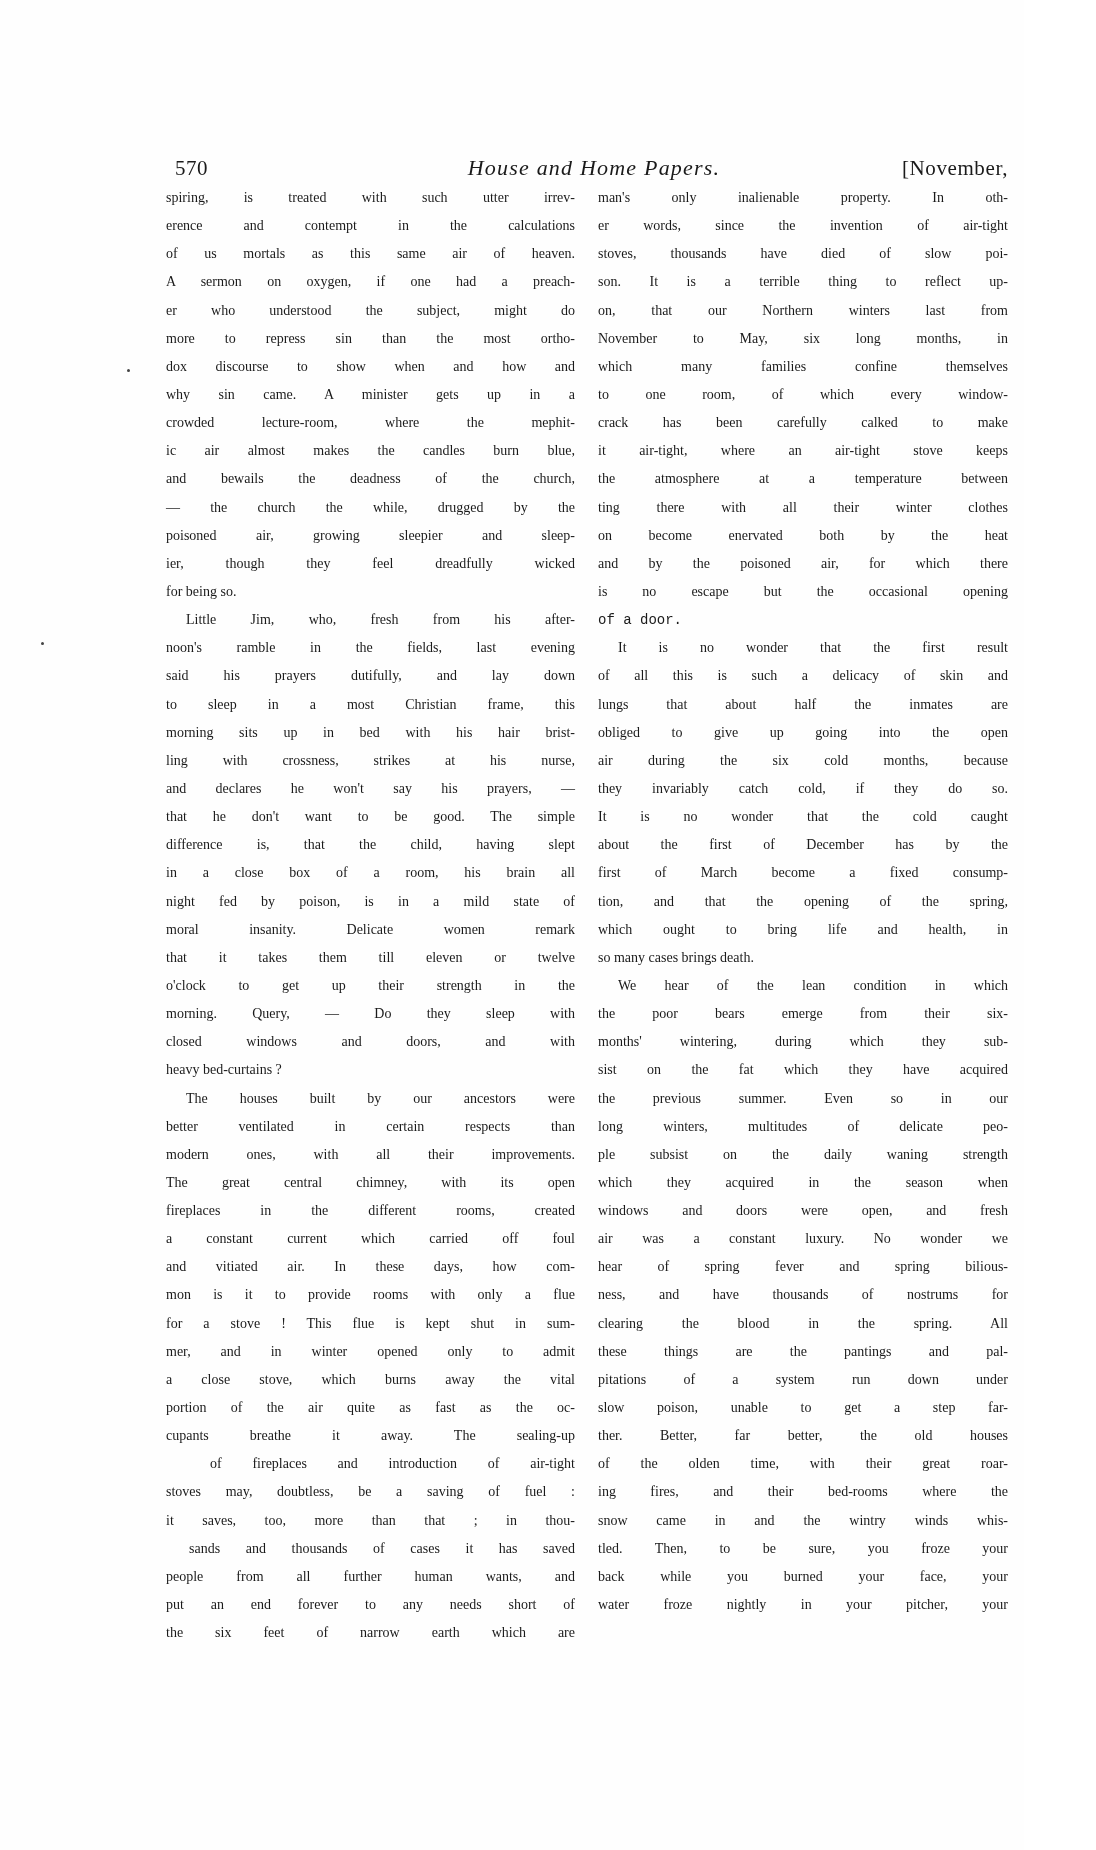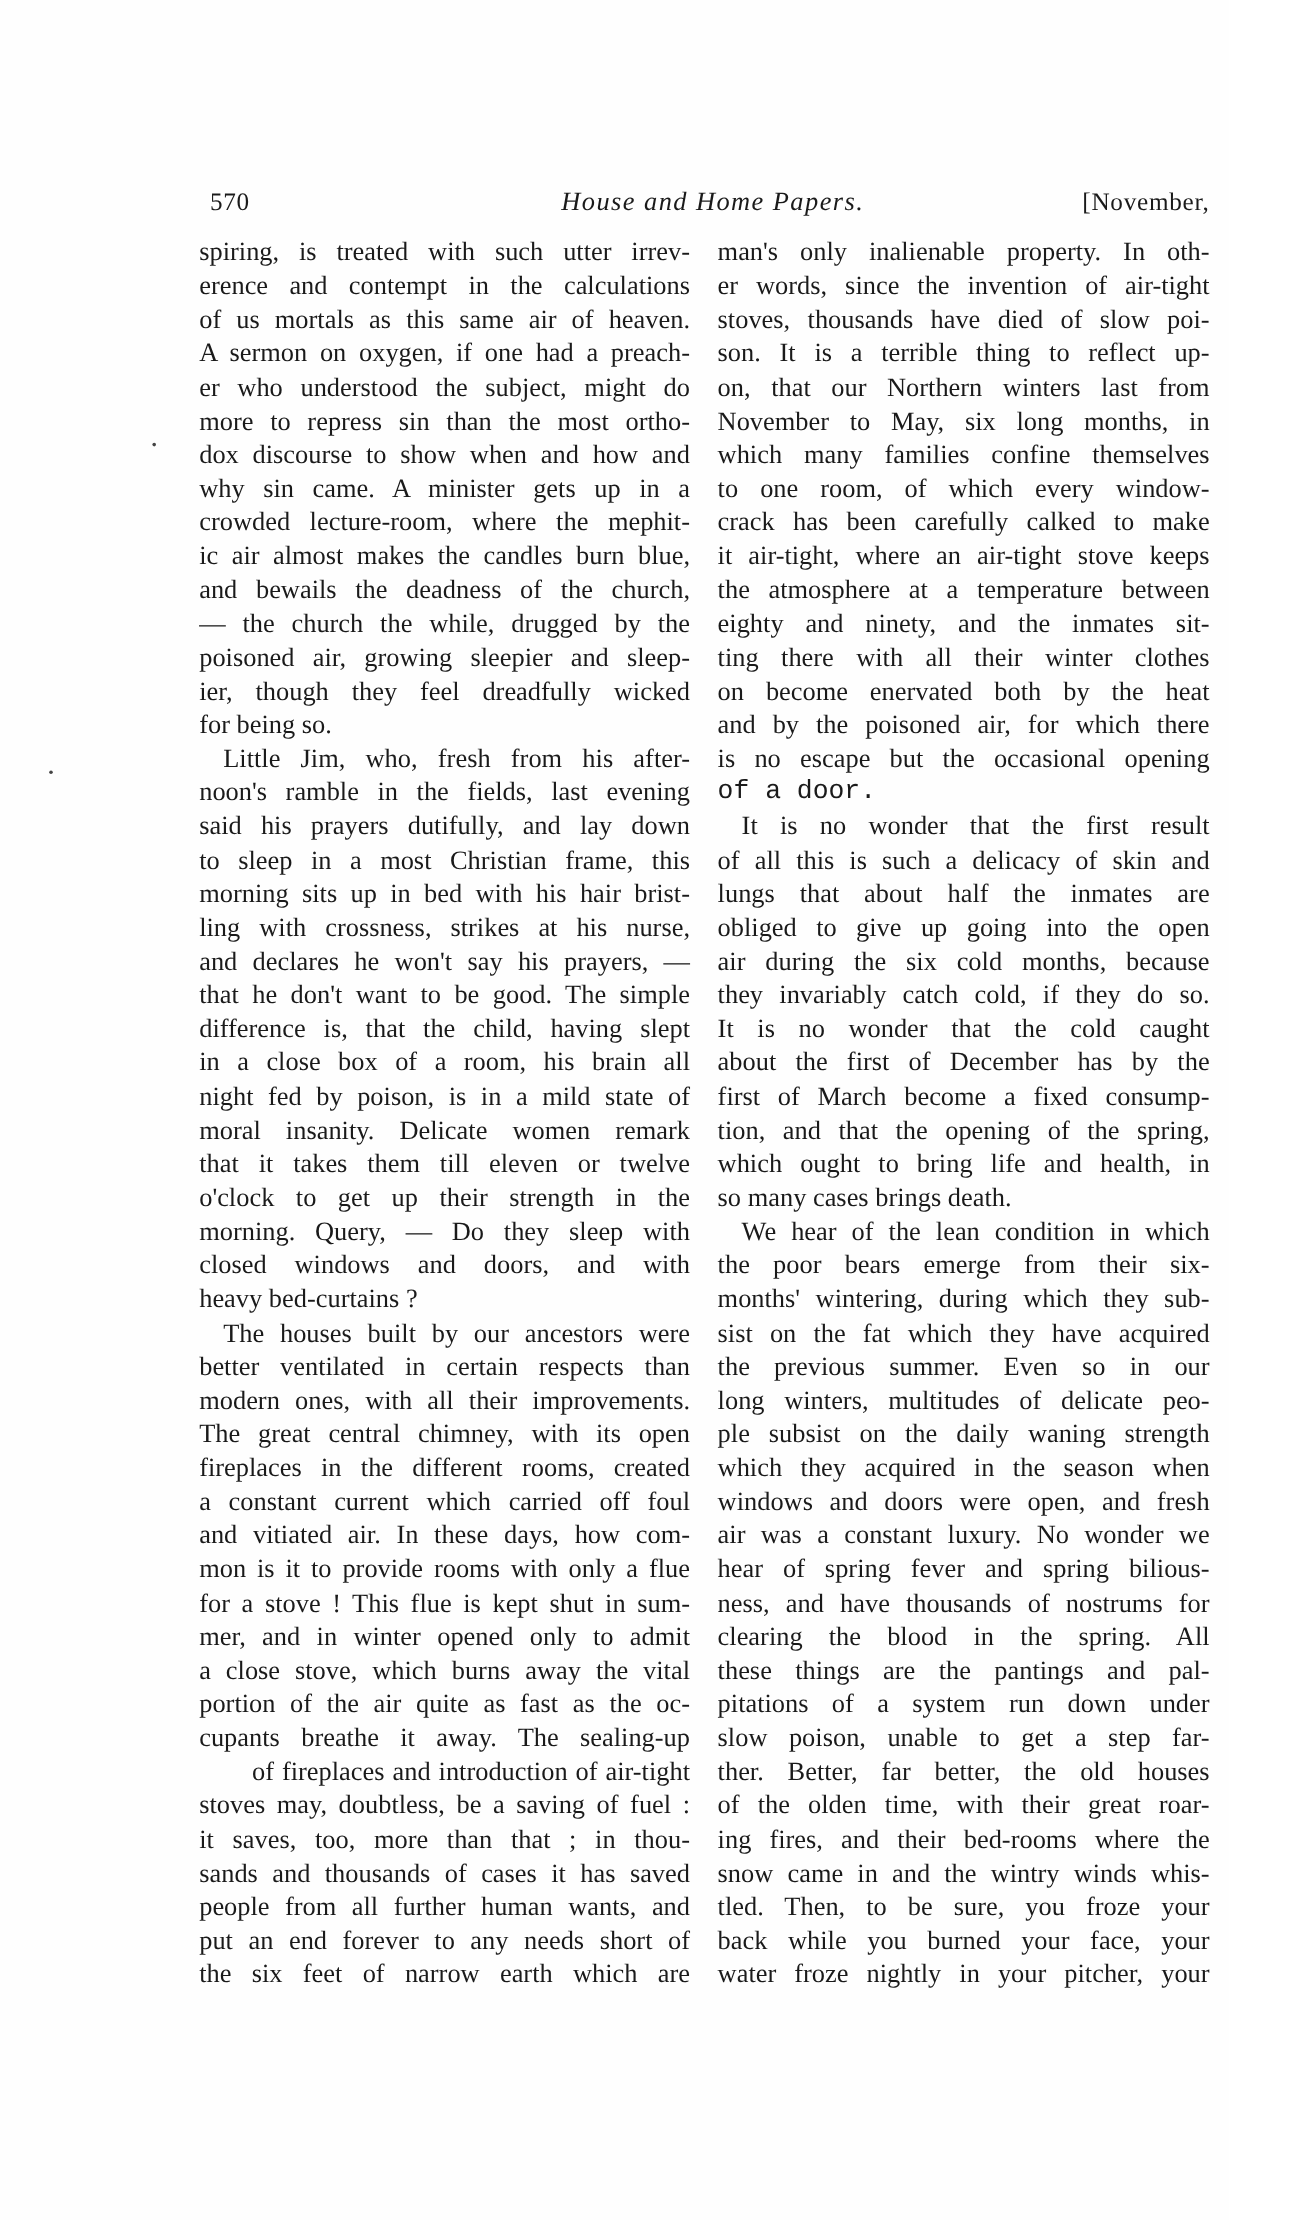--- a/index.html
+++ b/index.html
@@ -2,21 +2,21 @@
 <html><head>
 <meta charset="utf-8">
 <style>
   html, body { margin: 0; padding: 0; background: #ffffff; }
   body { width: 1096px; height: 1850px; position: relative; overflow: hidden; color: #1a1a1a; font-family: "Liberation Serif", "DejaVu Serif", serif; }
   .page { position: absolute; left: 0; top: 0; width: 1024px; height: 1850px; background: #fefefe; }
   .running-head { position: absolute; left: 166px; top: 152px; width: 842px; height: 32px; }
   .page-number { position: absolute; left: 9px; top: 0; font-size: 21px; line-height: 32px; letter-spacing: 0.5px; }
   .running-title { position: absolute; left: 0; right: 0; top: 0; text-align: center; font-style: italic; font-size: 22px; line-height: 32px; letter-spacing: 1.2px; padding-left: 14px; }
   .running-date { position: absolute; right: 0; top: 0; font-size: 21px; line-height: 32px; letter-spacing: 0.6px; }
-  .column { position: absolute; top: 196px; font-size: 22px; line-height: 28.15px; }
+  .column { position: absolute; top: 184px; font-size: 14px; line-height: 28.15px; }
   .column.left { left: 166px; width: 409px; }
   .column.right { left: 598px; width: 410px; }
   .line { display: block; white-space: nowrap; text-align: justify; text-align-last: justify; height: 28.15px; overflow: visible; }
   .line.indent { padding-left: 20px; }
   .line.last { text-align-last: left; }
   .speck { position: absolute; width: 3px; height: 3px; border-radius: 50%; background: #444; }
 </style>
 </head>
 <body>
 
@@ -73,38 +73,37 @@
       <span class="line" style="white-space: nowrap;">and vitiated air.  In these days, how com-</span>
       <span class="line" style="white-space: nowrap;">mon is it to provide rooms with only a flue</span>
       <span class="line" style="white-space: nowrap;">for a stove !  This flue is kept shut in sum-</span>
       <span class="line" style="white-space: nowrap;">mer, and in winter opened only to admit</span>
       <span class="line" style="white-space: nowrap;">a close stove, which burns away the vital</span>
       <span class="line" style="white-space: nowrap;">portion of the air quite as fast as the oc-</span>
       <span class="line" style="white-space: nowrap;">cupants breathe it away.  The sealing-up</span>
       <span class="line" style="white-space: nowrap; margin-left: 44px;">of fireplaces and introduction of air-tight</span>
       <span class="line" style="white-space: nowrap;">stoves may, doubtless, be a saving of fuel :</span>
       <span class="line" style="white-space: nowrap;">it saves, too, more than that ; in thou-</span>
-      <span class="line" style="white-space: nowrap;">sands and thousands of cases it has saved</span>
+      <span class="line" style="white-space: nowrap; margin-left: 23px;">sands and thousands of cases it has saved</span>
       <span class="line" style="white-space: nowrap;">people from all further human wants, and</span>
       <span class="line" style="white-space: nowrap;">put an end forever to any needs short of</span>
       <span class="line" style="white-space: nowrap;">the six feet of narrow earth which are</span>
     </div>
   <div class="column right" id="col-right">
       <span class="line" style="white-space: nowrap;">man's only inalienable property.  In oth-</span>
       <span class="line" style="white-space: nowrap;">er words, since the invention of air-tight</span>
       <span class="line" style="white-space: nowrap;">stoves, thousands have died of slow poi-</span>
       <span class="line" style="white-space: nowrap;">son.  It is a terrible thing to reflect up-</span>
       <span class="line" style="white-space: nowrap;">on, that our Northern winters last from</span>
       <span class="line" style="white-space: nowrap;">November to May, six long months, in</span>
       <span class="line" style="white-space: nowrap;">which many families confine themselves</span>
       <span class="line" style="white-space: nowrap;">to one room, of which every window-</span>
       <span class="line" style="white-space: nowrap;">crack has been carefully calked to make</span>
       <span class="line" style="white-space: nowrap;">it air-tight, where an air-tight stove keeps</span>
       <span class="line" style="white-space: nowrap;">the atmosphere at a temperature between</span>
-      <span class="line" style="white-space: nowrap;">eighty and ninety, and the inmates sit-</span>
       <span class="line" style="white-space: nowrap;">ting there with all their winter clothes</span>
       <span class="line" style="white-space: nowrap;">on become enervated both by the heat</span>
       <span class="line" style="white-space: nowrap;">and by the poisoned air, for which there</span>
       <span class="line" style="white-space: nowrap;">is no escape but the occasional opening</span>
       <span class="line last" style="white-space: nowrap; font-family: Liberation Mono, monospace;">of a door.</span>
       <span class="line indent" style="white-space: nowrap;">It is no wonder that the first result</span>
       <span class="line" style="white-space: nowrap;">of all this is such a delicacy of skin and</span>
       <span class="line" style="white-space: nowrap;">lungs that about half the inmates are</span>
       <span class="line" style="white-space: nowrap;">obliged to give up going into the open</span>
       <span class="line" style="white-space: nowrap;">air during the six cold months, because</span>

